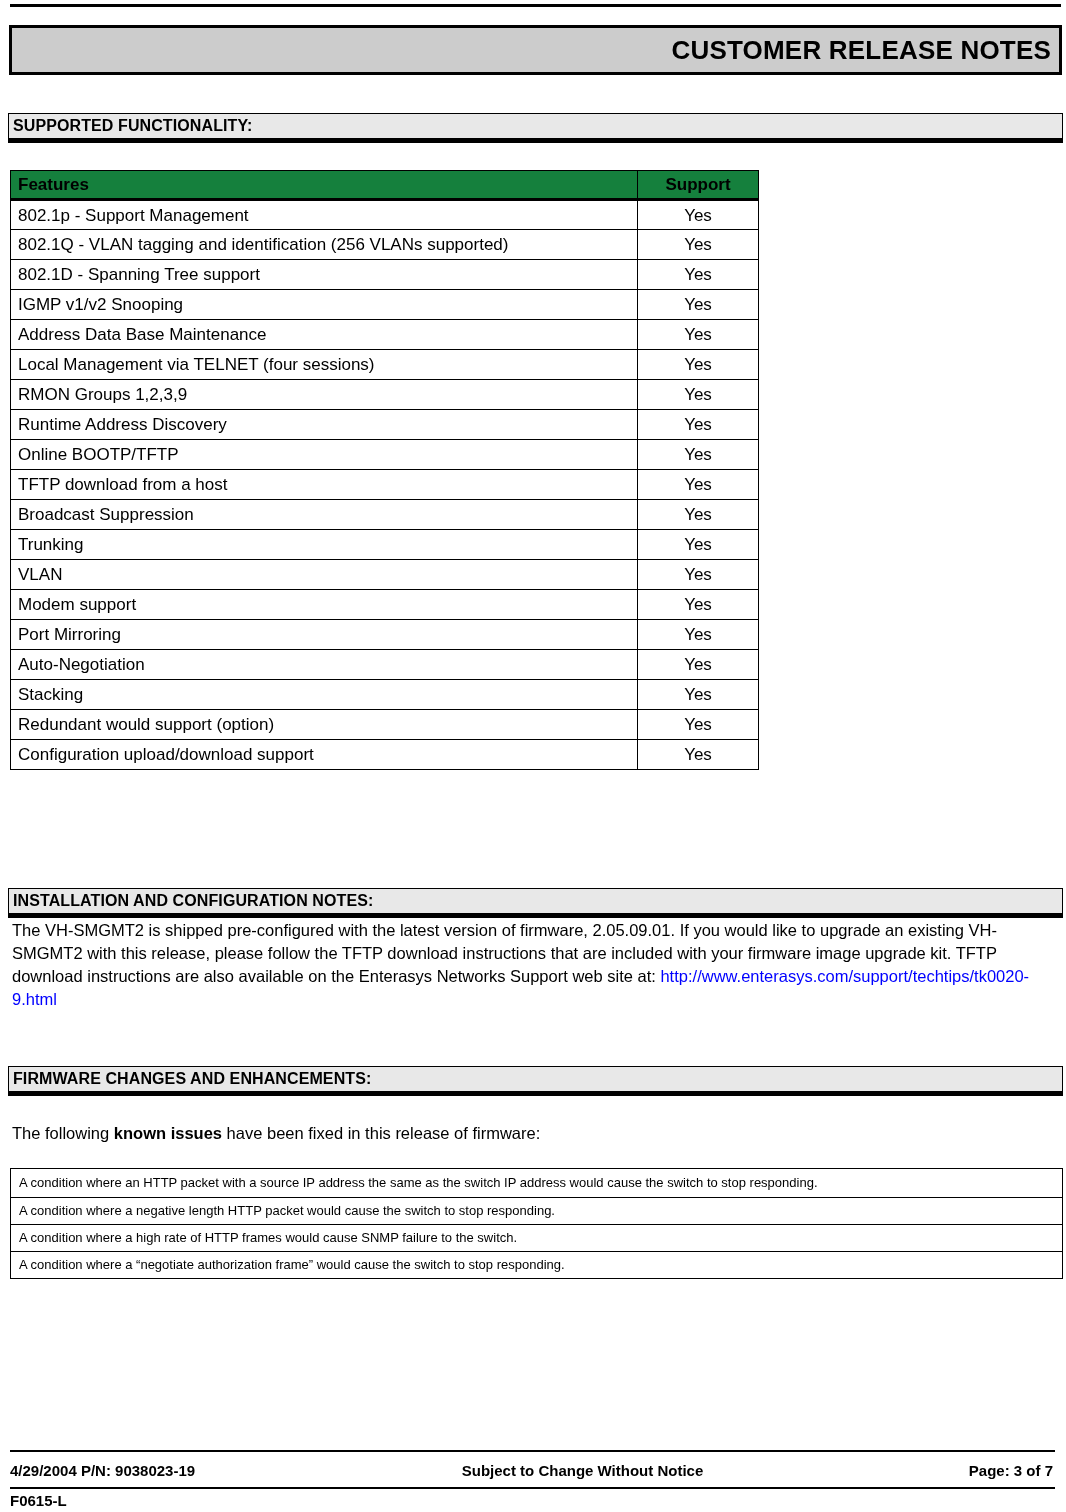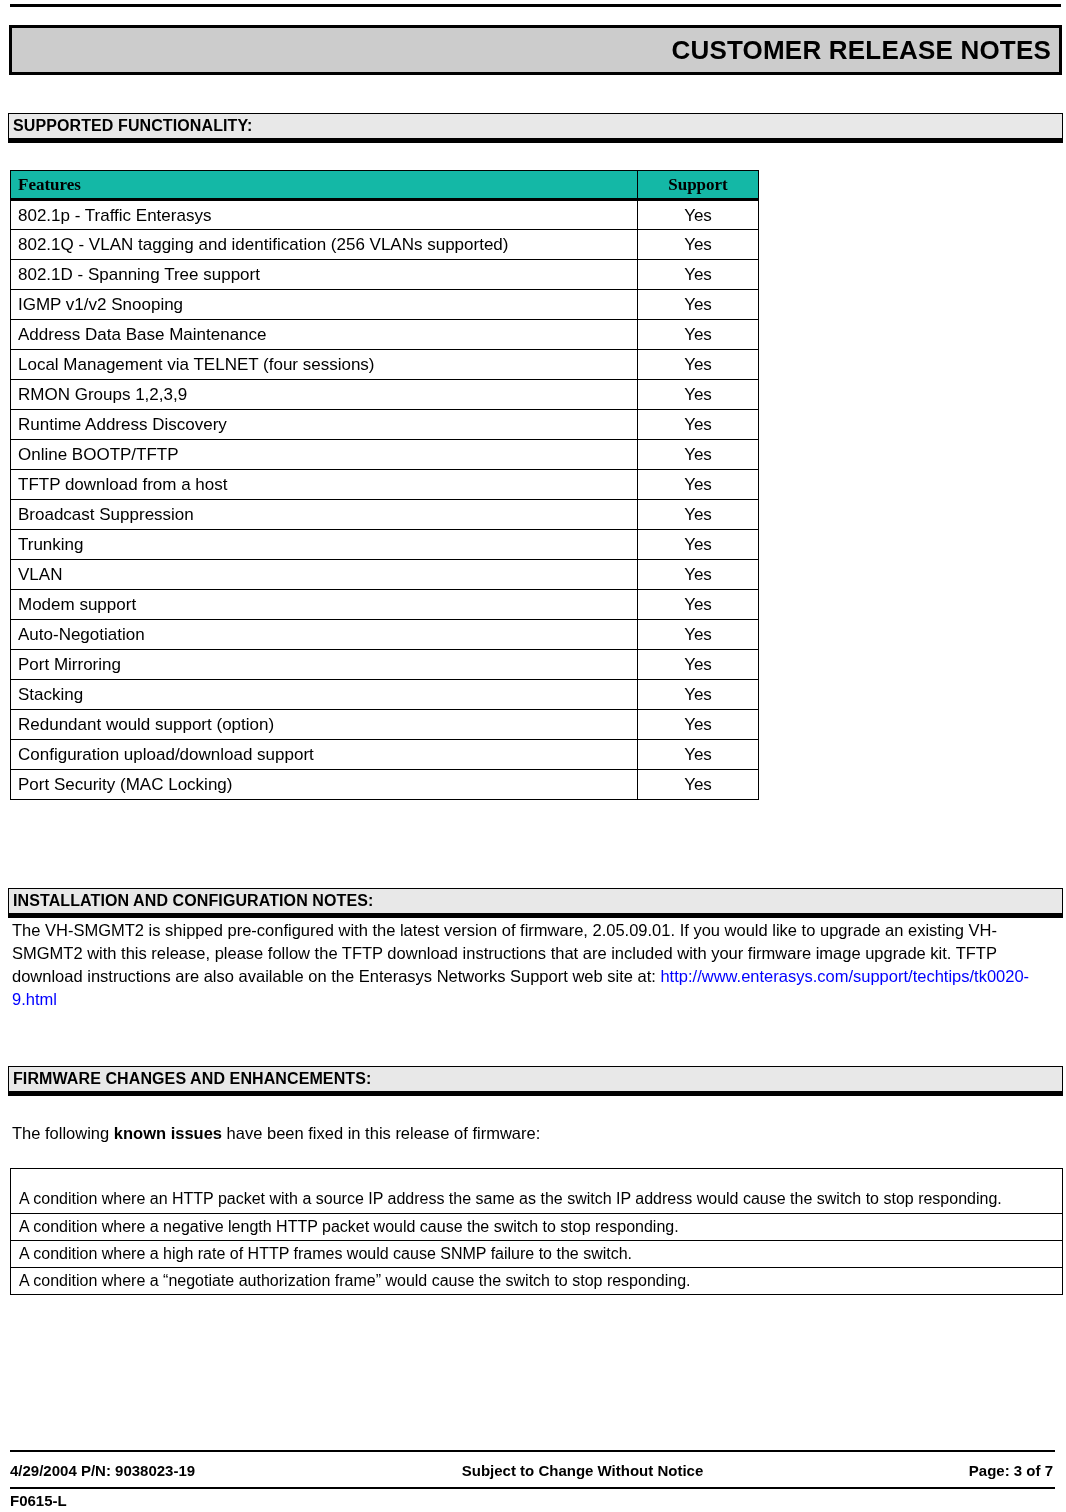--- a/index.html
+++ b/index.html
@@ -81,25 +81,24 @@
     border: 1px solid #000000;
     font-size: 17px;
     height: 30px;
     padding: 0 0 0 7px;
     text-align: left;
     font-weight: normal;
     line-height: 1;
     vertical-align: middle;
   }
   .features-table thead th {
-    background: #14b8a6;
+    background: #15803d;
     font-weight: bold;
     border-bottom: 3px solid #000000;
     height: 29px;
-    font-family: Liberation Serif, serif;
   }
   .features-table th.support-col,
   .features-table td.support-col {
     text-align: center;
     padding: 0;
     width: 121px;
   }
   .features-table col.feat { width: 627px; }
   .features-table col.sup  { width: 121px; }
 
@@ -131,23 +130,23 @@
   .issues-table {
     position: absolute;
     left: 10px;
     top: 1168px;
     width: 1053px;
     border-collapse: collapse;
     table-layout: fixed;
   }
   .issues-table td {
     border: 1px solid #000000;
-    font-size: 16px;
+    font-size: 13px;
     line-height: 22px;
-    padding: 19px 0 3px 8px;
+    padding: 3px 0 3px 8px;
     vertical-align: top;
     font-weight: normal;
   }
   .issues-table td.single { height: 27px; padding-top: 2px; padding-bottom: 2px; }
 
   
   .footer-rule-top {
     position: absolute;
     left: 10px;
     top: 1450px;
@@ -204,21 +203,21 @@
     <col class="sup">
   </colgroup>
   <thead>
     <tr>
       <th>Features</th>
       <th class="support-col">Support</th>
     </tr>
   </thead>
   <tbody id="features-body">
       <tr>
-        <td>802.1p - Traffic Enterasys</td>
+        <td>802.1p - Support Management</td>
         <td class="support-col">Yes</td>
       </tr>
       <tr>
         <td>802.1Q - VLAN tagging and identification (256 VLANs supported)</td>
         <td class="support-col">Yes</td>
       </tr>
       <tr>
         <td>802.1D - Spanning Tree support</td>
         <td class="support-col">Yes</td>
       </tr>
@@ -260,41 +259,37 @@
       </tr>
       <tr>
         <td>VLAN</td>
         <td class="support-col">Yes</td>
       </tr>
       <tr>
         <td>Modem support</td>
         <td class="support-col">Yes</td>
       </tr>
       <tr>
+        <td>Port Mirroring</td>
+        <td class="support-col">Yes</td>
+      </tr>
+      <tr>
         <td>Auto-Negotiation</td>
         <td class="support-col">Yes</td>
       </tr>
       <tr>
-        <td>Port Mirroring</td>
-        <td class="support-col">Yes</td>
-      </tr>
-      <tr>
         <td>Stacking</td>
         <td class="support-col">Yes</td>
       </tr>
       <tr>
         <td>Redundant would support (option)</td>
         <td class="support-col">Yes</td>
       </tr>
       <tr>
         <td>Configuration upload/download support</td>
-        <td class="support-col">Yes</td>
-      </tr>
-      <tr>
-        <td>Port Security (MAC Locking)</td>
         <td class="support-col">Yes</td>
       </tr>
     </tbody>
 </table>
 
 <div class="section-bar" id="bar-install">
   <span class="txt">INSTALLATION AND CONFIGURATION NOTES:</span>
 </div>
 
 <div class="body-para" id="para-install"><span>The VH-SMGMT2 is shipped pre-configured with the latest version of firmware, 2.05.09.01. If you would like to upgrade an existing VH-SMGMT2 with this release, please follow the TFTP download instructions that are included with your firmware image upgrade kit. TFTP download instructions are also available on the Enterasys Networks Support web site at:  </span><a class="link" href="#">http://www.enterasys.com/support/techtips/tk0020-9.html</a></div>

